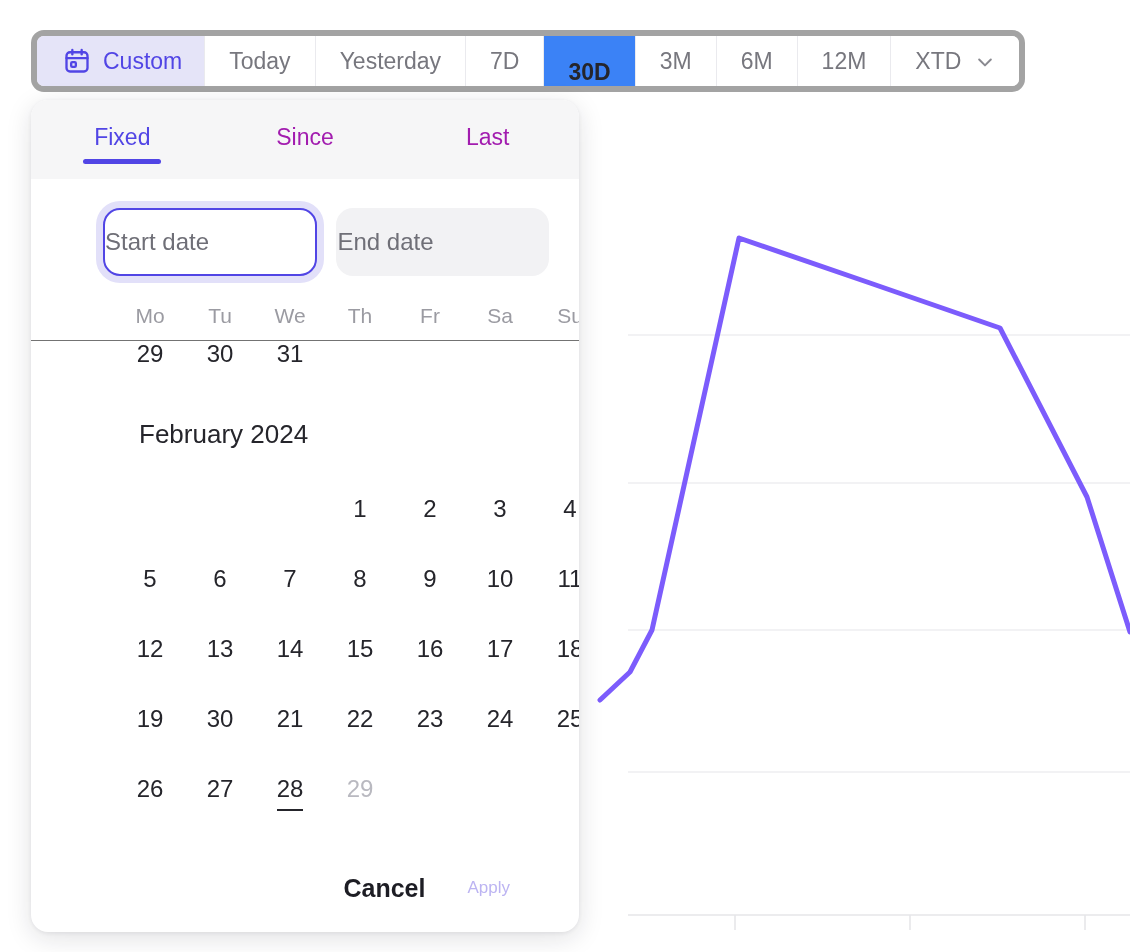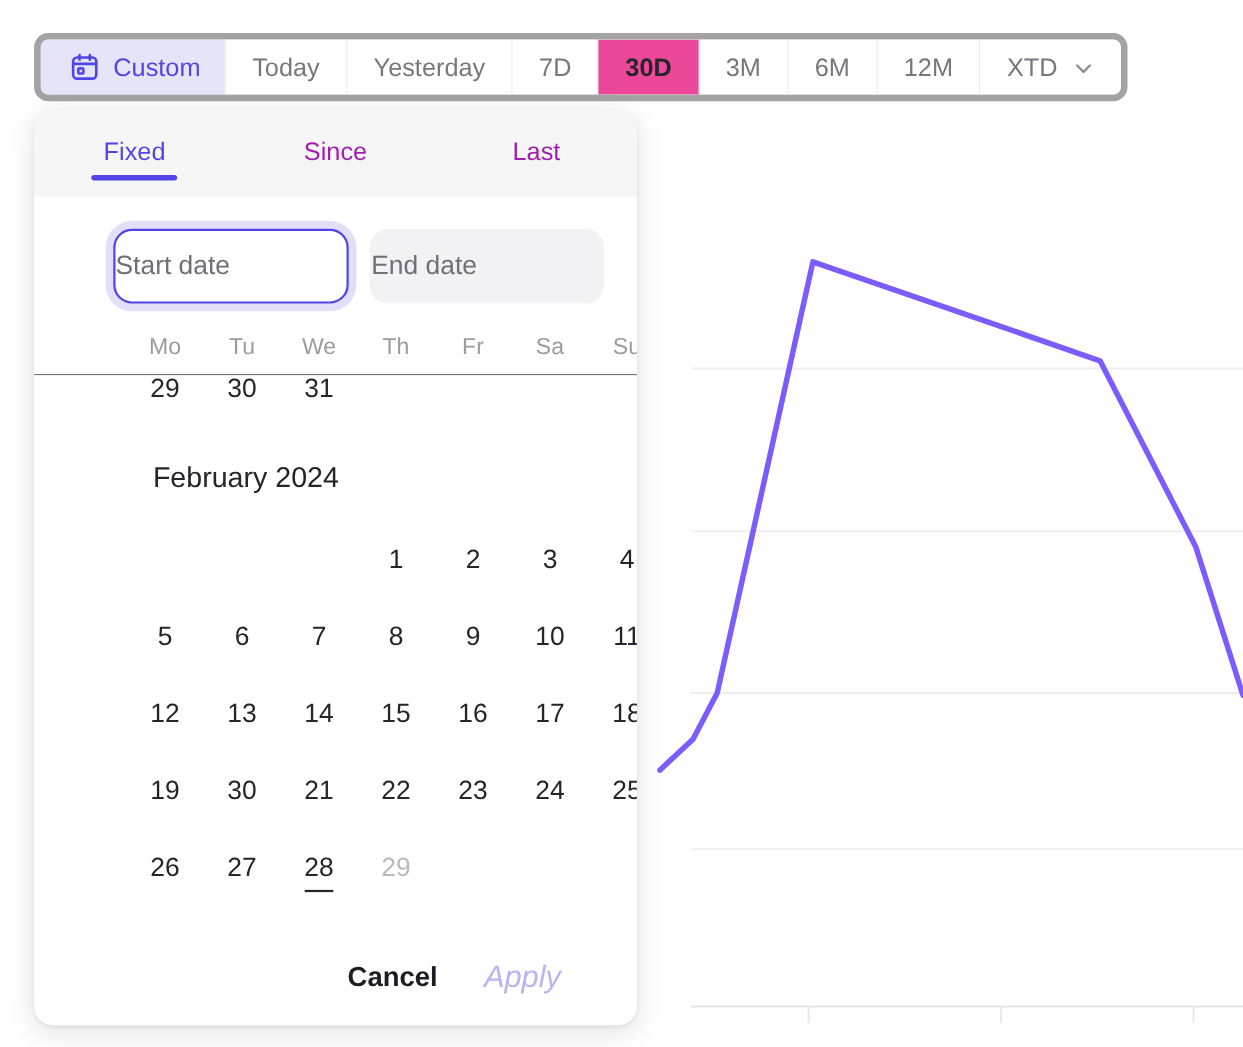--- a/index.html
+++ b/index.html
@@ -59,23 +59,24 @@
     user-select: none;
   }
   .seg:last-child { border-right: none; }
   .seg.custom {
     background: #e5e4f8;
     color: #5145e5;
     padding: 0 22px 0 26px;
     font-weight: 500;
   }
   .seg.selected {
-    background: #ec4899;
+    background: #3b82f6;
     color: #25252b;
     font-weight: 600;
+    align-items: flex-end;
   }
   .seg .cal-ico { display: block; width: 28px; height: 28px; }
   .seg .chev { display: block; width: 20px; height: 20px; margin-left: 2px; }
 
   
   #picker-panel {
     position: absolute;
     left: 31px;
     top: 100px;
     width: 548px;
@@ -230,28 +231,27 @@
     font-size: 25px;
     font-weight: 700;
     color: #1d1d24;
     background: none;
     border: none;
     padding: 0;
     cursor: pointer;
     font-family: inherit;
   }
   #apply-button {
-    font-size: 28px;
+    font-size: 17px;
     color: #bcb4f2;
     background: none;
     border: none;
     padding: 0;
     cursor: default;
     font-family: inherit;
-    font-style: italic;
   }
 </style>
 </head>
 <body>
 
 <div id="stage">
 
   <div id="chart-layer">
     <svg width="1130" height="952" viewBox="0 0 1130 952" xmlns="http://www.w3.org/2000/svg">
 

